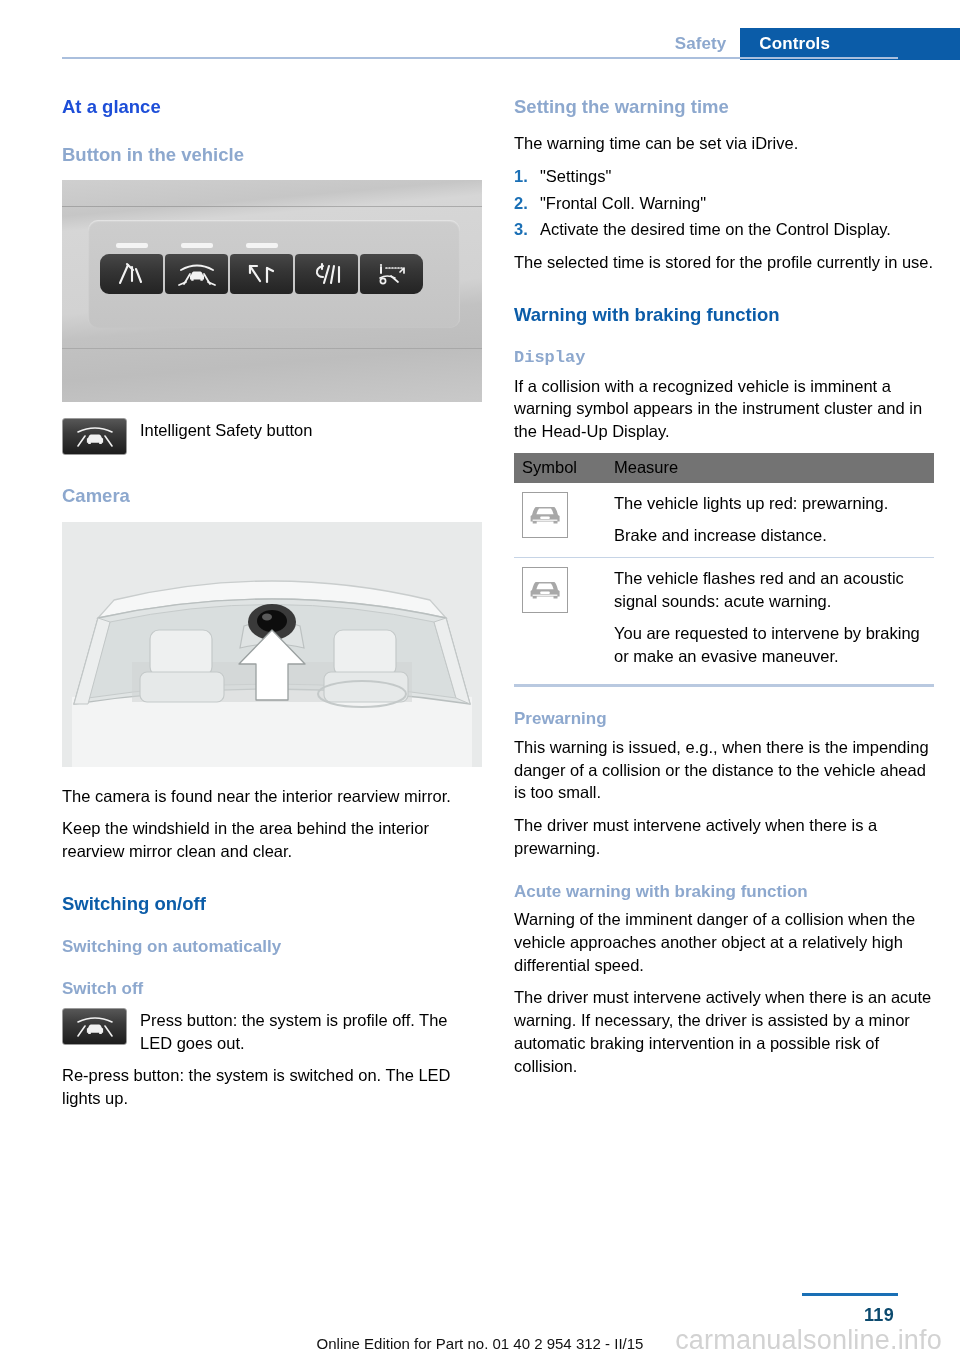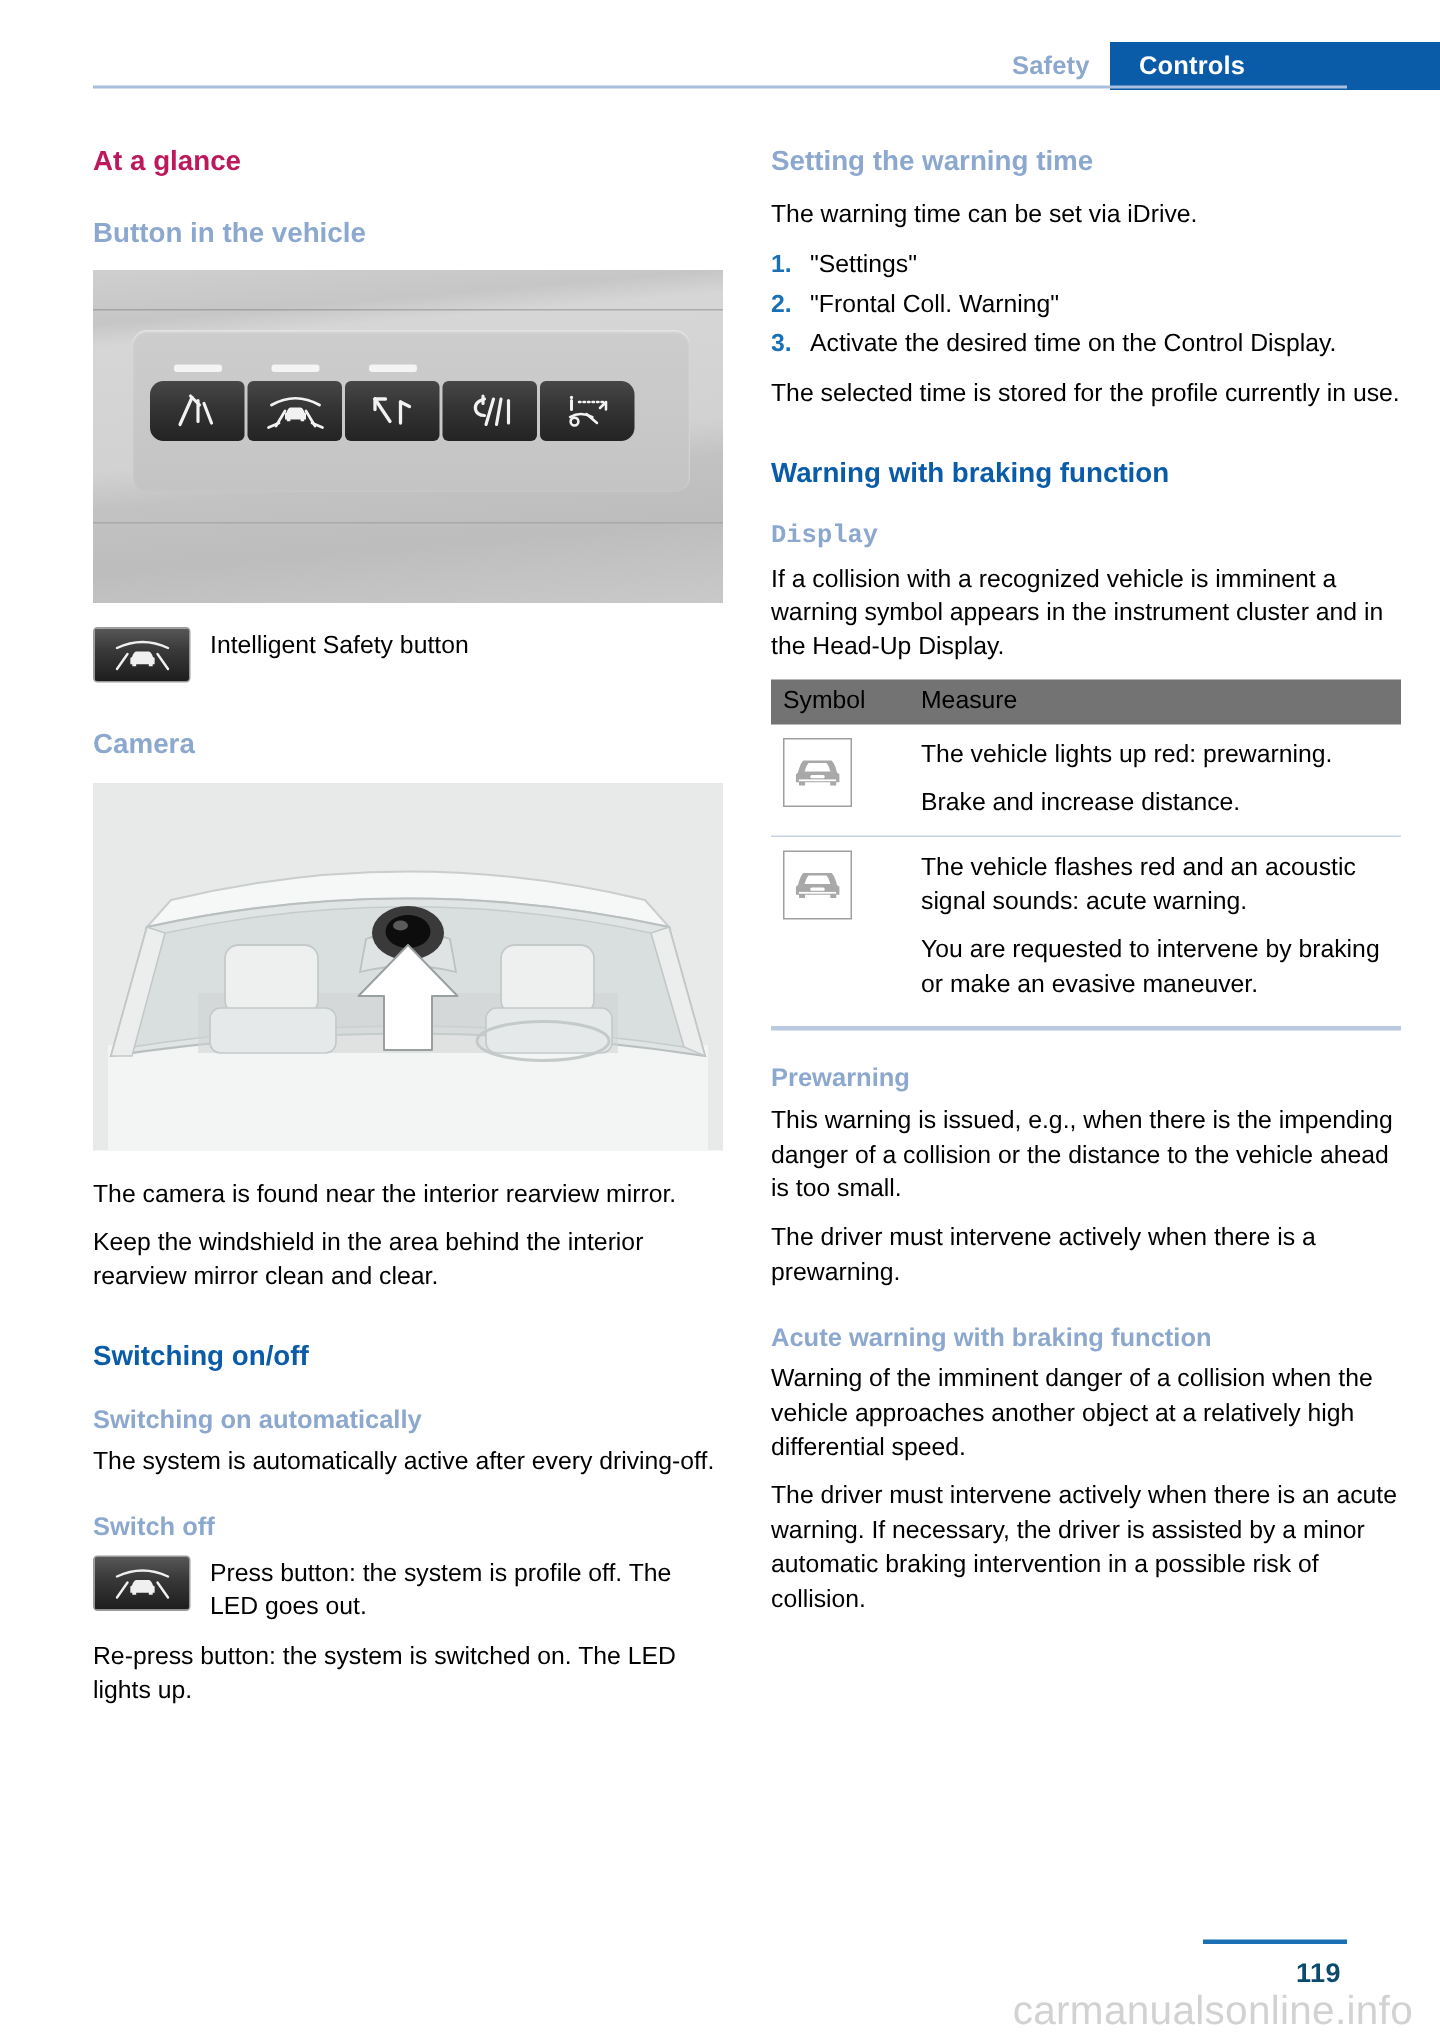--- a/index.html
+++ b/index.html
@@ -63,21 +63,21 @@
     position: absolute;
     top: 96px;
     width: 420px;
   }
   .col-left { left: 62px; }
   .col-right { left: 514px; }
 
   h1.h-major {
     font-size: 18.5px;
     font-weight: bold;
-    color: #be185d;
+    color: #1d4ed8;
     margin: 0 0 26px 0;
     line-height: 1.2;
   }
   h2.h-section {
     font-size: 18.5px;
     font-weight: bold;
     color: #8da8ce;
     margin: 0 0 14px 0;
     line-height: 1.2;
   }
@@ -431,21 +431,20 @@
       <path d="M210 108 L243 142 L226 142 L226 178 L194 178 L194 142 L177 142 Z" fill="#ffffff" stroke="#9aa0a0" stroke-width="1.3" stroke-linejoin="round"></path>
     </svg>
   </div>
 
   <p class="body">The camera is found near the interior rearview mirror.</p>
   <p class="body">Keep the windshield in the area behind the interior rearview mirror clean and clear.</p>
 
   <h2 class="h-major2">Switching on/off</h2>
 
   <h3 class="h-sub" style="margin-top:0;">Switching on automatically</h3>
-  <p class="body">The system is automatically active after every driving-off.</p>
 
   <h3 class="h-sub">Switch off</h3>
 
   <div class="icon-row">
     <div class="isbtn">
       <svg width="46" height="25" viewBox="0 0 46 25" fill="none" stroke="#f0f0f0" stroke-width="1.6" stroke-linecap="round">
         <path d="M6 8 Q23 0 40 8"></path>
         <path d="M13 12 L6 22"></path>
         <path d="M33 12 L40 22"></path>
         <g fill="#f0f0f0" stroke="none">
@@ -539,14 +538,15 @@
   <p class="body">The driver must intervene actively when there is a prewarning.</p>
 
   <h3 class="h-sub">Acute warning with braking function</h3>
   <p class="body">Warning of the imminent danger of a collision when the vehicle approaches another object at a relatively high differential speed.</p>
   <p class="body">The driver must intervene actively when there is an acute warning. If necessary, the driver is assisted by a minor automatic braking intervention in a possible risk of collision.</p>
 </div>
 
 <div class="footer">
   <div class="page-rule"></div>
   <div class="page-num">119</div>
+  <div class="footer-note">Online Edition for Part no. 01 40 2 954 312 - II/15</div>
   <div class="watermark">carmanualsonline.info</div>
 </div>
 
 </body></html>

